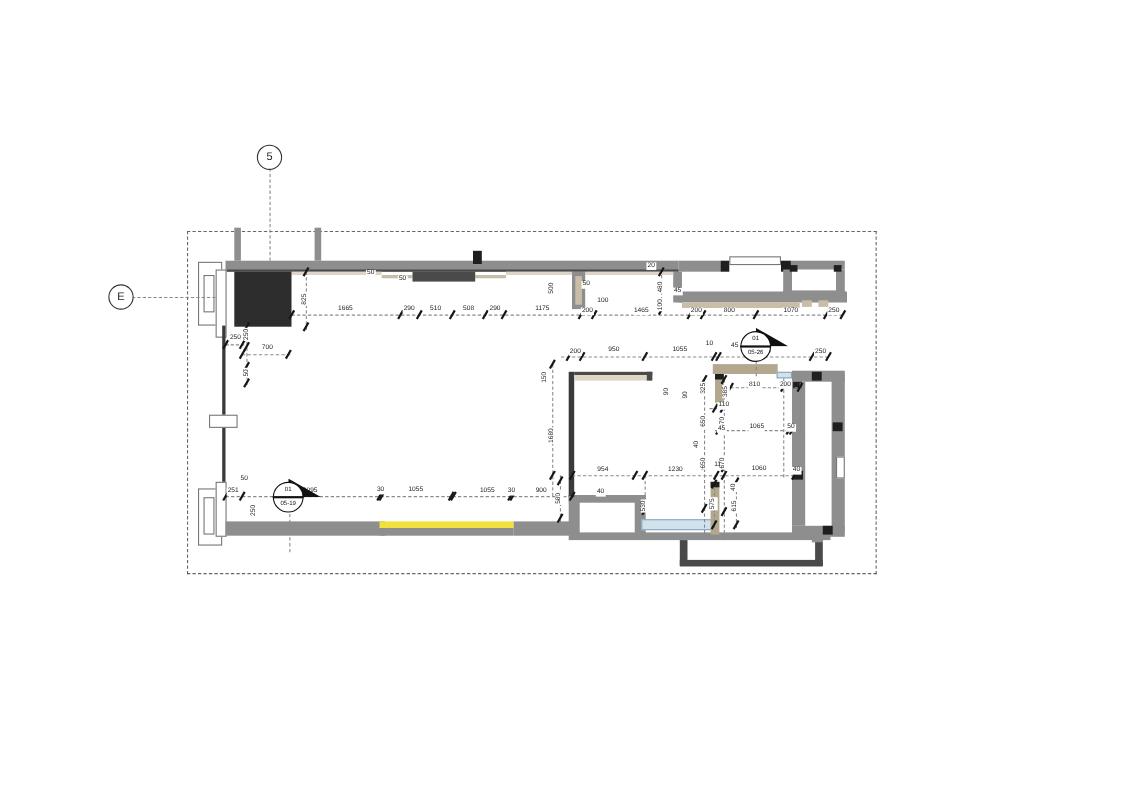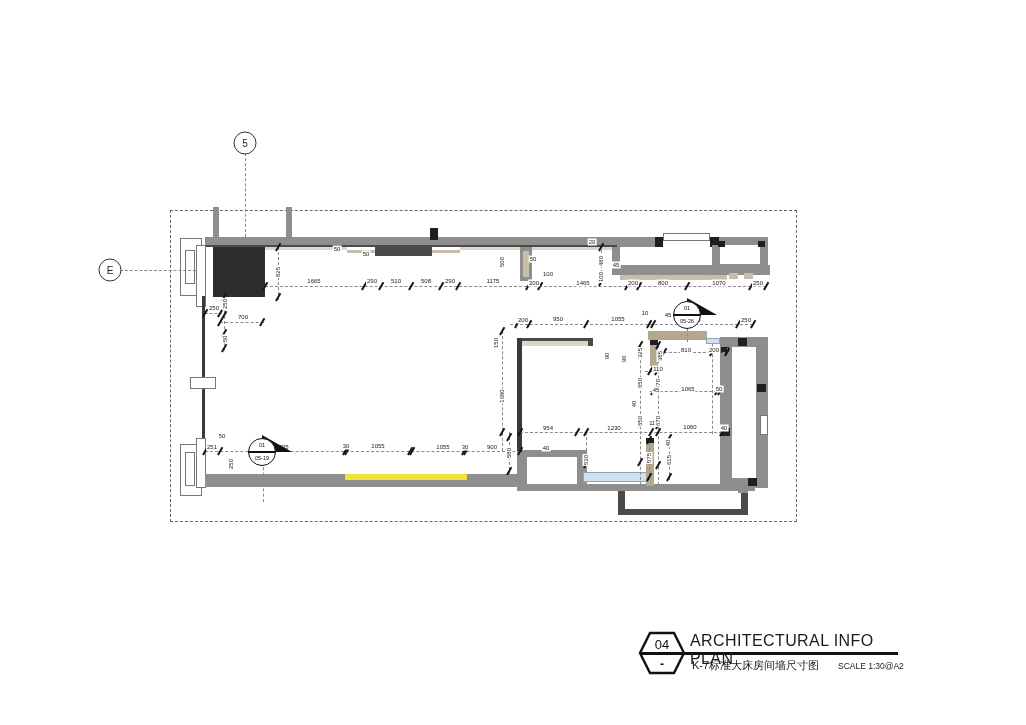--- a/index.html
+++ b/index.html
@@ -287,25 +287,14 @@
       <div class="smark-mid" style="left: 248px; top: 451px;"></div>
       <div class="smark-txt" style="left: 262px; top: 445px;">01</div>
       <div class="smark-txt" style="left: 262px; top: 458px;">05-19</div>
       <div class="smark-tri" style="left: 687px; top: 298px; width: 30px; height: 17px;"></div>
       <div class="smark-circ" style="left: 673px; top: 301px;"></div>
       <div class="smark-mid" style="left: 673px; top: 314px;"></div>
       <div class="smark-txt" style="left: 687px; top: 308px;">01</div>
       <div class="smark-txt" style="left: 687px; top: 321px;">05-26</div>
     </div>
 
-  <div id="title-block">
-    <svg id="tb-hex" width="48" height="44" viewBox="0 0 48 44">
-      <polygon points="12,2 36,2 46,22 36,42 12,42 2,22" fill="#ffffff" stroke="#111111" stroke-width="2.4"></polygon>
-    </svg>
-    <div class="tb-line"></div>
-    <span class="tb-num">04</span>
-    <span class="tb-dash">-</span>
-    <span class="tb-title">ARCHITECTURAL INFO PLAN</span>
-    <span class="tb-sub">K-7标准大床房间墙尺寸图</span>
-    <span class="tb-scale">SCALE 1:30@A2</span>
-  </div>
 
 </div>
 
 </body></html>

